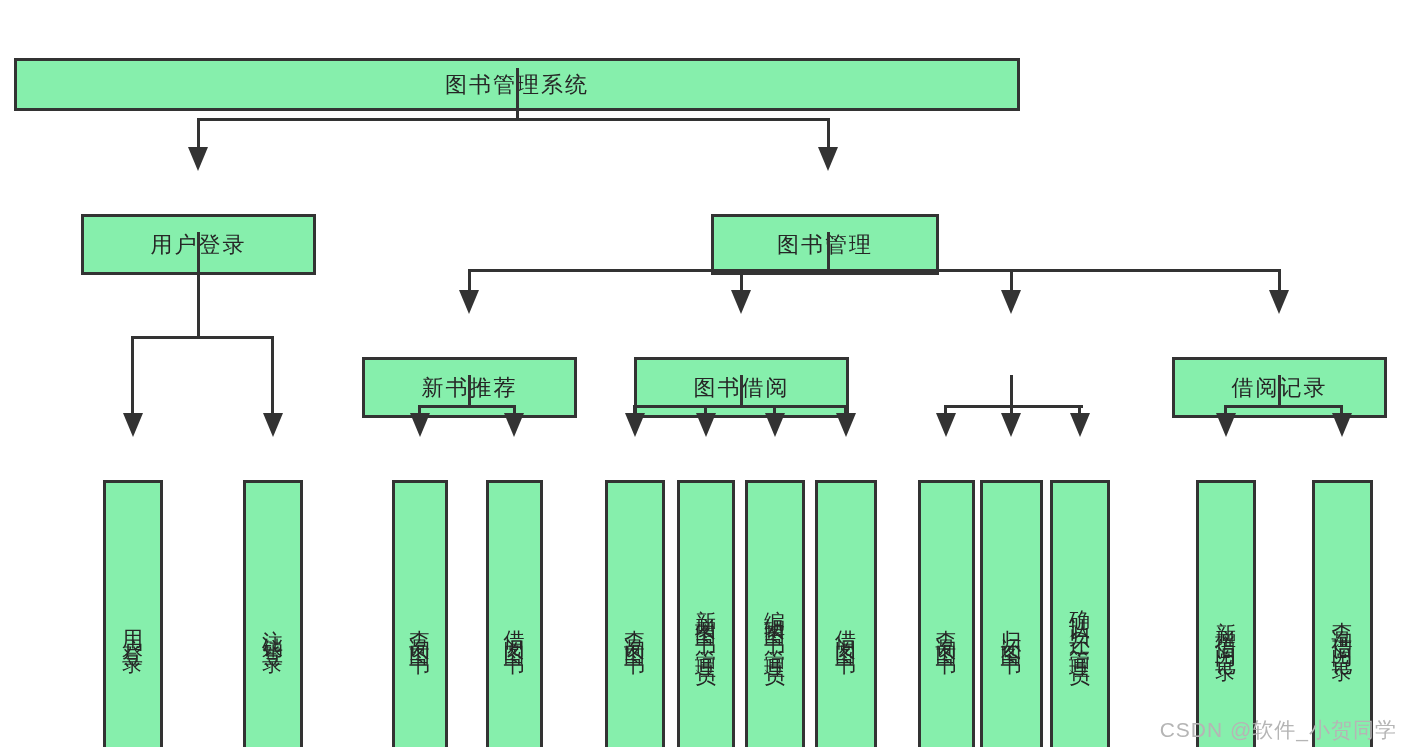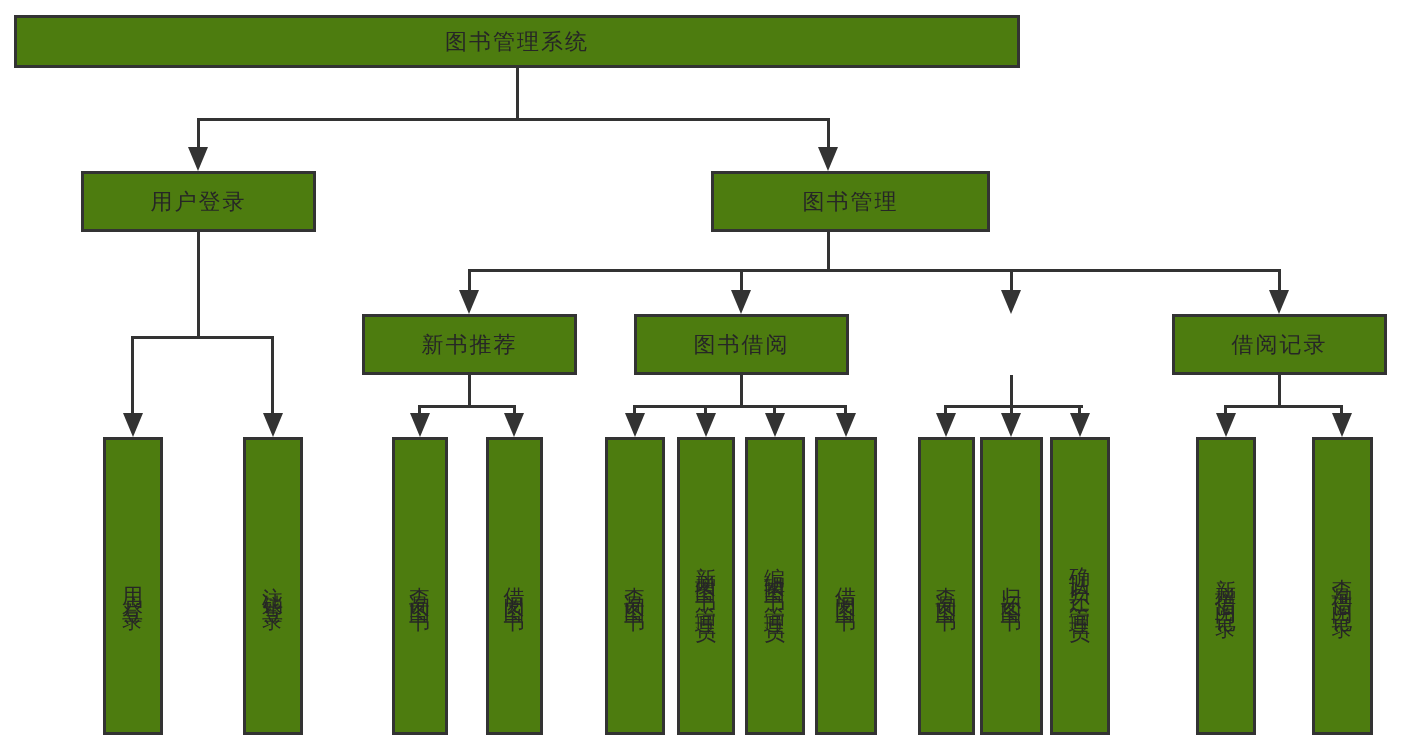--- a/index.html
+++ b/index.html
@@ -15,24 +15,25 @@
     height: 747px;
     background: var(--background);
     font-family: "Liberation Sans", "DejaVu Sans", sans-serif;
     color: var(--text);
     overflow: hidden;
   }
   .box {
     position: absolute;
     box-sizing: border-box;
     border: 3px solid var(--line);
-    background: #4d7c0f;
+    background: #86efac;
     display: flex;
     align-items: center;
     justify-content: center;
+    margin-top: 43px;
   }
   .h-label {
     font-size: 22px;
     letter-spacing: 2px;
     color: var(--text);
     white-space: nowrap;
   }
   .leaf .v-label {
     writing-mode: vertical-rl;
     text-orientation: mixed;
@@ -78,21 +79,21 @@
   <div class="vline" style="left:516px; top:68px; height:52px;"></div>
   <div class="hline" style="left:197px; top:118px; width:633px;"></div>
   <div class="vline" style="left:197px; top:118px; height:34px;"></div>
   <div class="arrow" style="left:188px; top:147px;"></div>
   <div class="vline" style="left:827px; top:118px; height:34px;"></div>
   <div class="arrow" style="left:818px; top:147px;"></div>
 
   <div class="box" style="left:81px; top:171px; width:235px; height:61px;">
     <span class="h-label">用户登录</span>
   </div>
-  <div class="box" style="left:711px; top:171px; width:279px; height:61px;">
+  <div class="box" style="left:711px; top:171px; width:228px; height:61px;">
     <span class="h-label">图书管理</span>
   </div>
 
   <div class="vline" style="left:197px; top:232px; height:106px;"></div>
   <div class="hline" style="left:131px; top:336px; width:143px;"></div>
   <div class="vline" style="left:131px; top:336px; height:80px;"></div>
   <div class="arrow" style="left:123px; top:413px;"></div>
   <div class="vline" style="left:271px; top:336px; height:80px;"></div>
   <div class="arrow" style="left:263px; top:413px;"></div>
 
@@ -188,14 +189,15 @@
     <span class="v-label">确认归还（管理员）</span>
   </div>
 
   <div class="box leaf" style="left:1196px; top:437px; width:60px; height:298px;">
     <span class="v-label">新增借阅记录</span>
   </div>
   <div class="box leaf" style="left:1312px; top:437px; width:61px; height:298px;">
     <span class="v-label">查询借阅记录</span>
   </div>
 
+  <div class="watermark">CSDN @软件_小贺同学</div>
 
 </div>
 
 </body></html>

